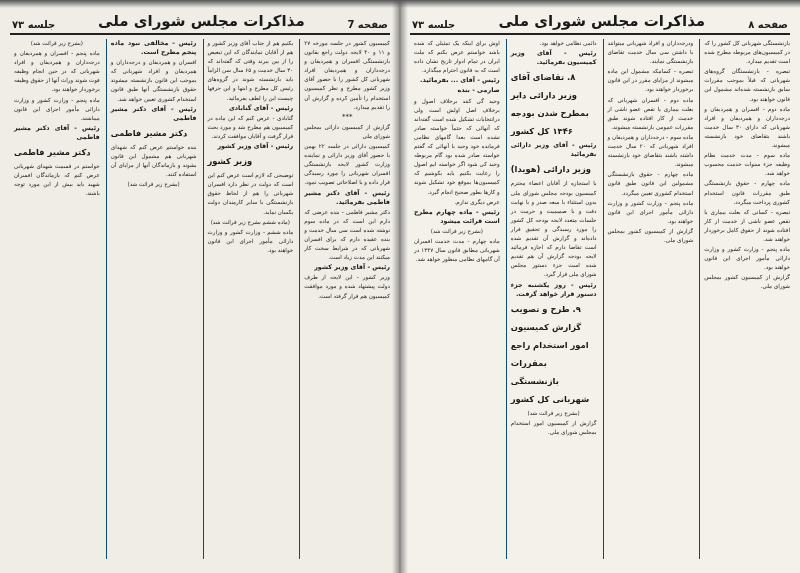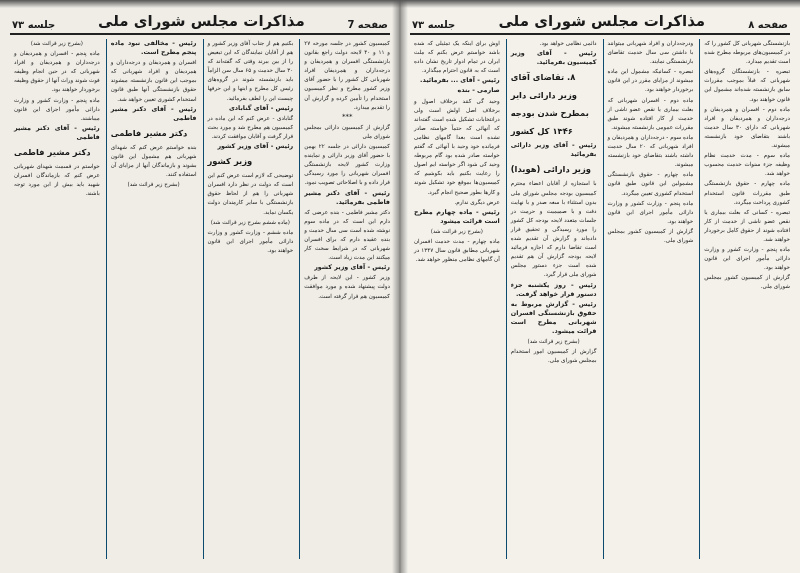--- a/index.html
+++ b/index.html
@@ -118,21 +118,21 @@
           <p>گزارش از کمیسیون کشور بمجلس شورای ملی.</p>
         </div>
         <div class="col">
           <p>دائمی نظامی خواهد بود.</p>
           <p class="speaker">رئیس - آقای وزیر کمیسیون بفرمائید.</p>
           <p class="heading">۸. تقاضای آقای وزیر دارائی دایر بمطرح شدن بودجه ۱۳۴۶ کل کشور</p>
           <p class="speaker">رئیس - آقای وزیر دارائی بفرمائید</p>
           <p class="heading">وزیر دارائی (هویدا)</p>
           <p>با استجازه از آقایان اعضاء محترم کمیسیون بودجه مجلس شورای ملی بدون استثناء با سعه صدر و با نهایت دقت و با صمیمیت و حرمت در جلسات متعدد لایحه بودجه کل کشور را مورد رسیدگی و تحقیق قرار داده‌اند و گزارش آن تقدیم شده است تقاضا دارم که اجازه فرمائید لایحه بودجه گزارش آن هم تقدیم شده است جزء دستور مجلس شورای ملی قرار گیرد.</p>
           <p class="speaker">رئیس - روز یکشنبه جزء دستور قرار خواهد گرفت.</p>
-          <p class="speaker">رئیس - گزارش مربوط به حقوق بازنشستگی افسران شهربانی مطرح است قرائت میشود.</p>
+          <p class="heading">۹. طرح و تصویب گزارش کمیسیون امور استخدام راجع بمقررات بازنشستگی شهربانی کل کشور</p>
           <p class="center">(بشرح زیر قرائت شد)</p>
           <p>گزارش از کمیسیون امور استخدام بمجلس شورای ملی.</p>
         </div>
         <div class="col">
           <p>اوش برای اینکه یک تمثیلی که شده باشد خواستم عرض بکنم که ملت ایران در تمام ادوار تاریخ نشان داده است که به قانون احترام میگذارد.</p>
           <p class="speaker">رئیس - آقای ... بفرمائید.</p>
           <p class="speaker">صارمی - بنده</p>
           <p>وحید گی کنند برخلاف اصول و برخلاف اصل اولش است ولی درانتخابات تشکیل شده است گفته‌اند که آنهائی که حتماً خواسته صادر نشده است بعدا گامهای نظامی فرمانده خود وحید با آنهائی که گفتم خواسته صادر شده بود گام مربوطه وحید کی شود اگر خواسته ایم اصول را رعایت بکنیم باید بکوشیم که کمیسیون‌ها بموقع خود تشکیل شوند و کارها بطور صحیح انجام گیرد.</p>
           <p>عرض دیگری ندارم.</p>
           <p class="speaker">رئیس - ماده چهارم مطرح است قرائت میشود</p>

